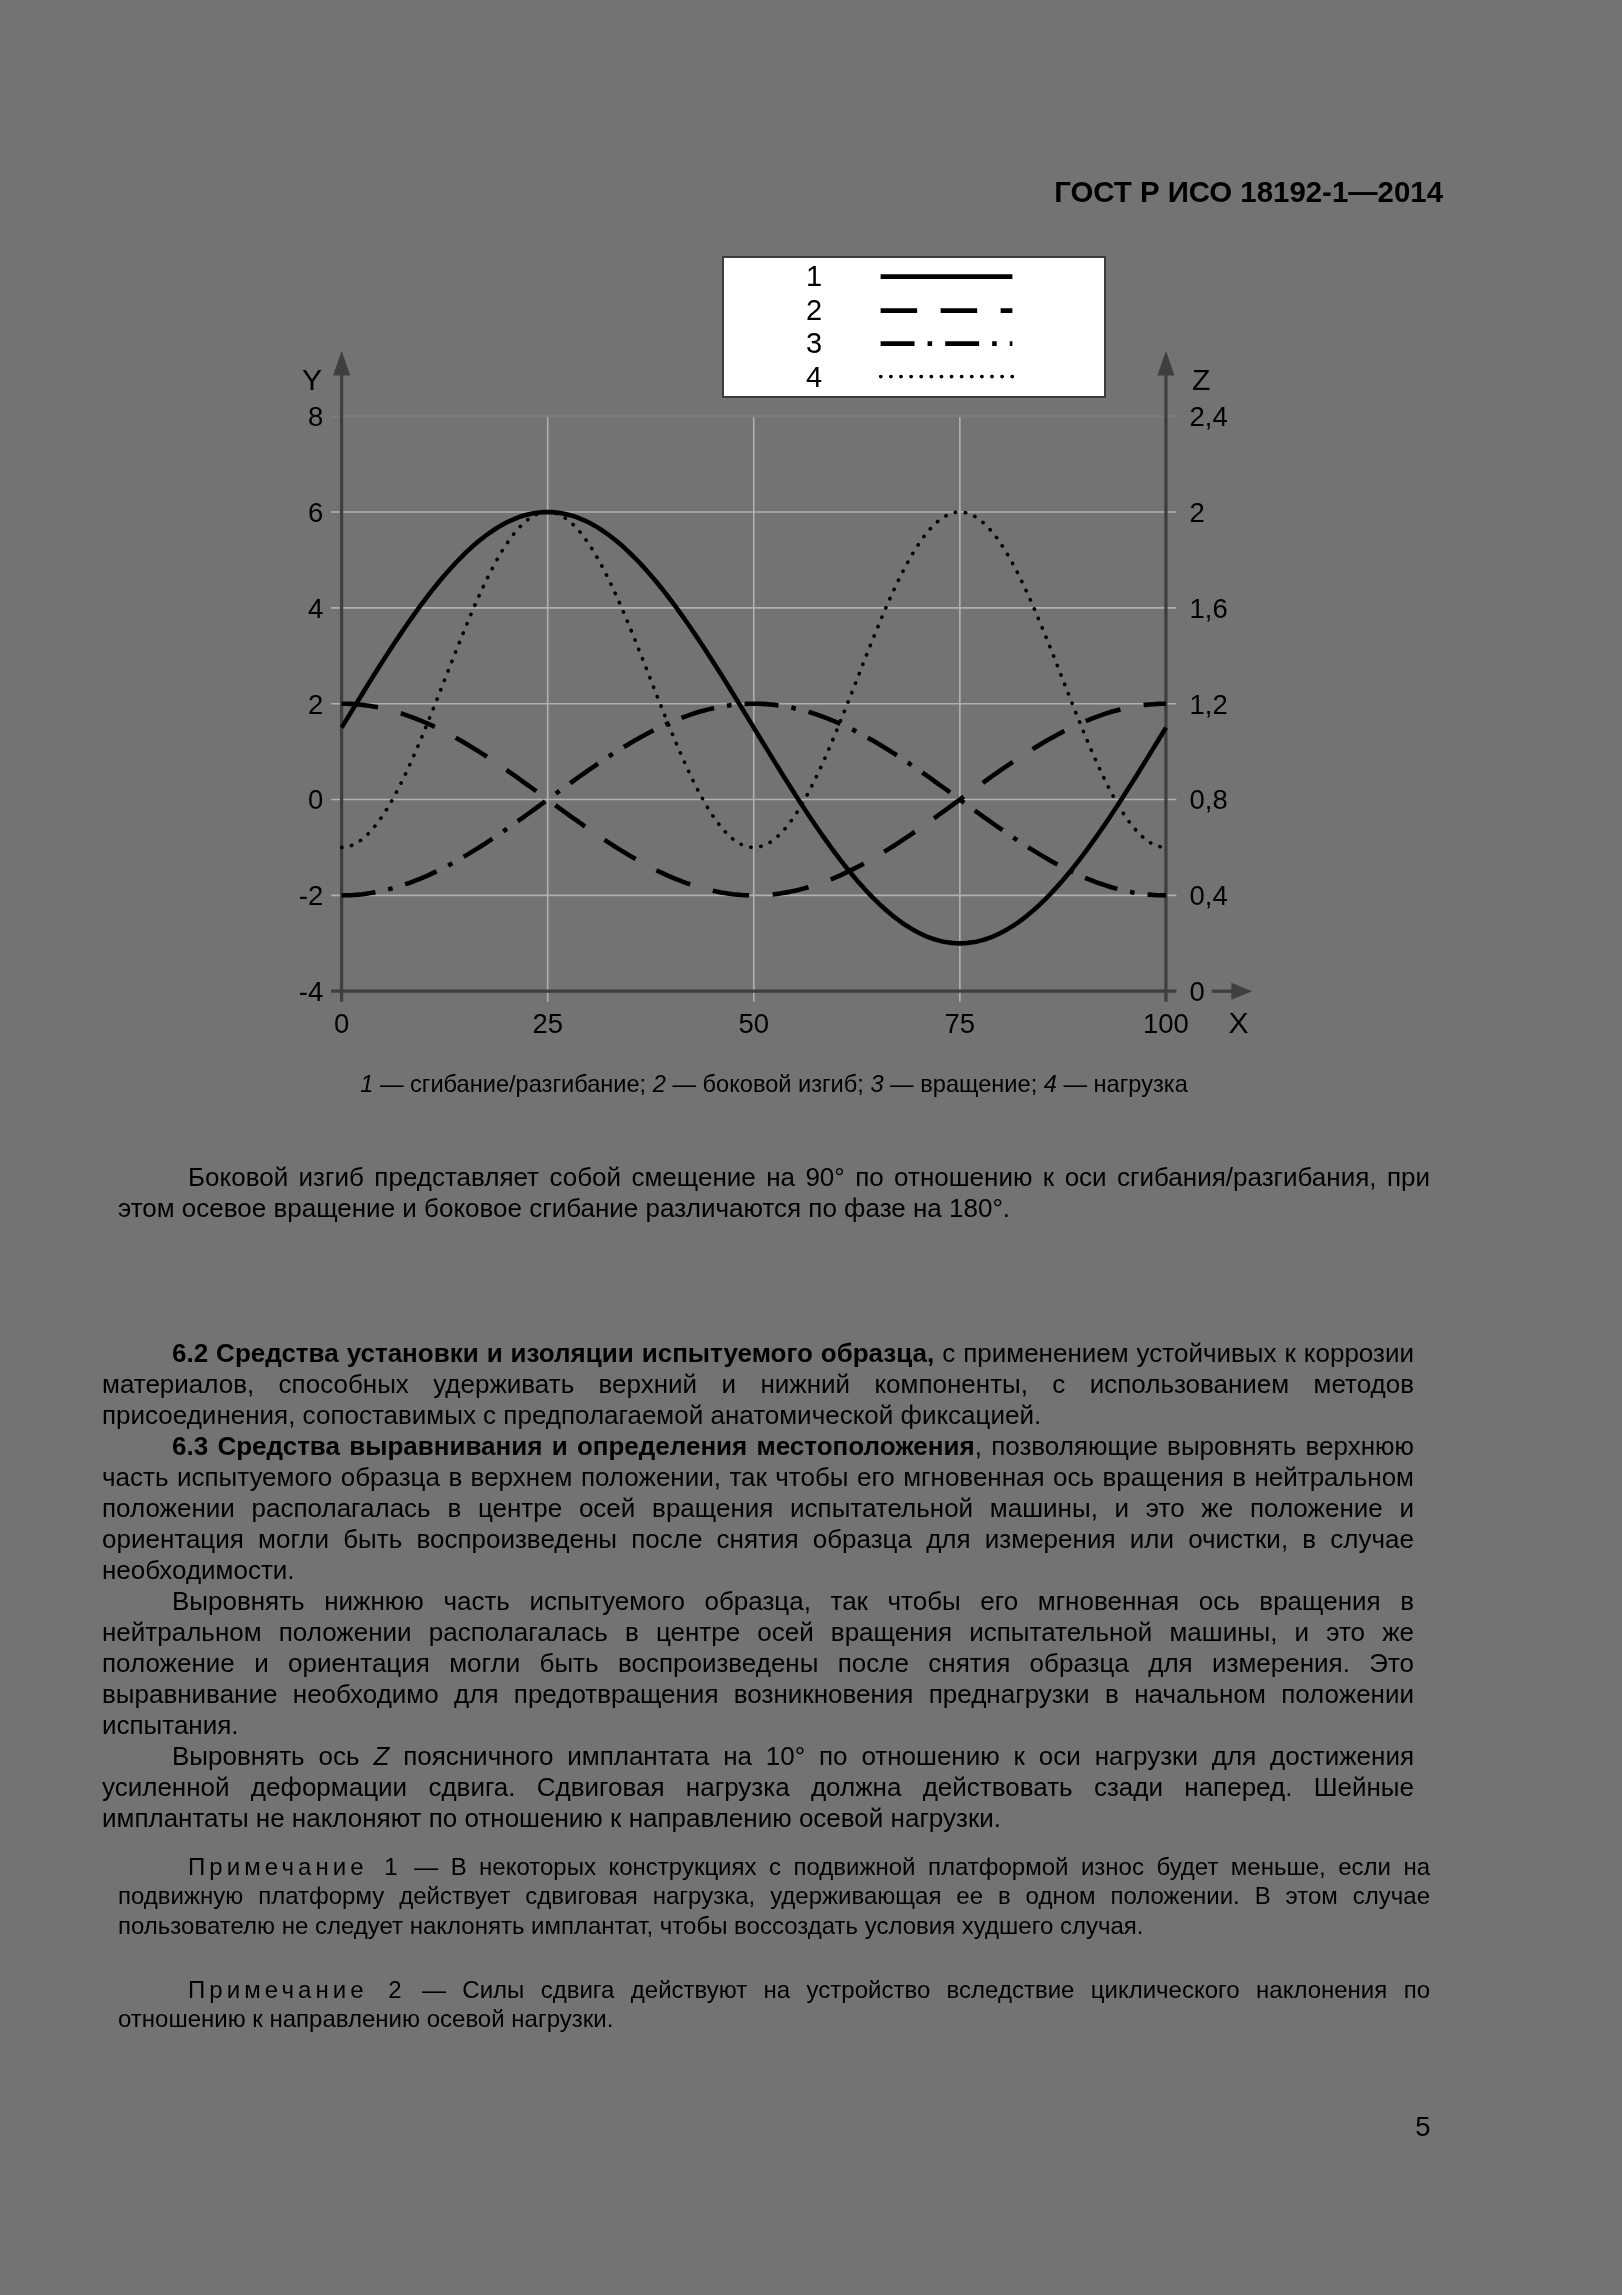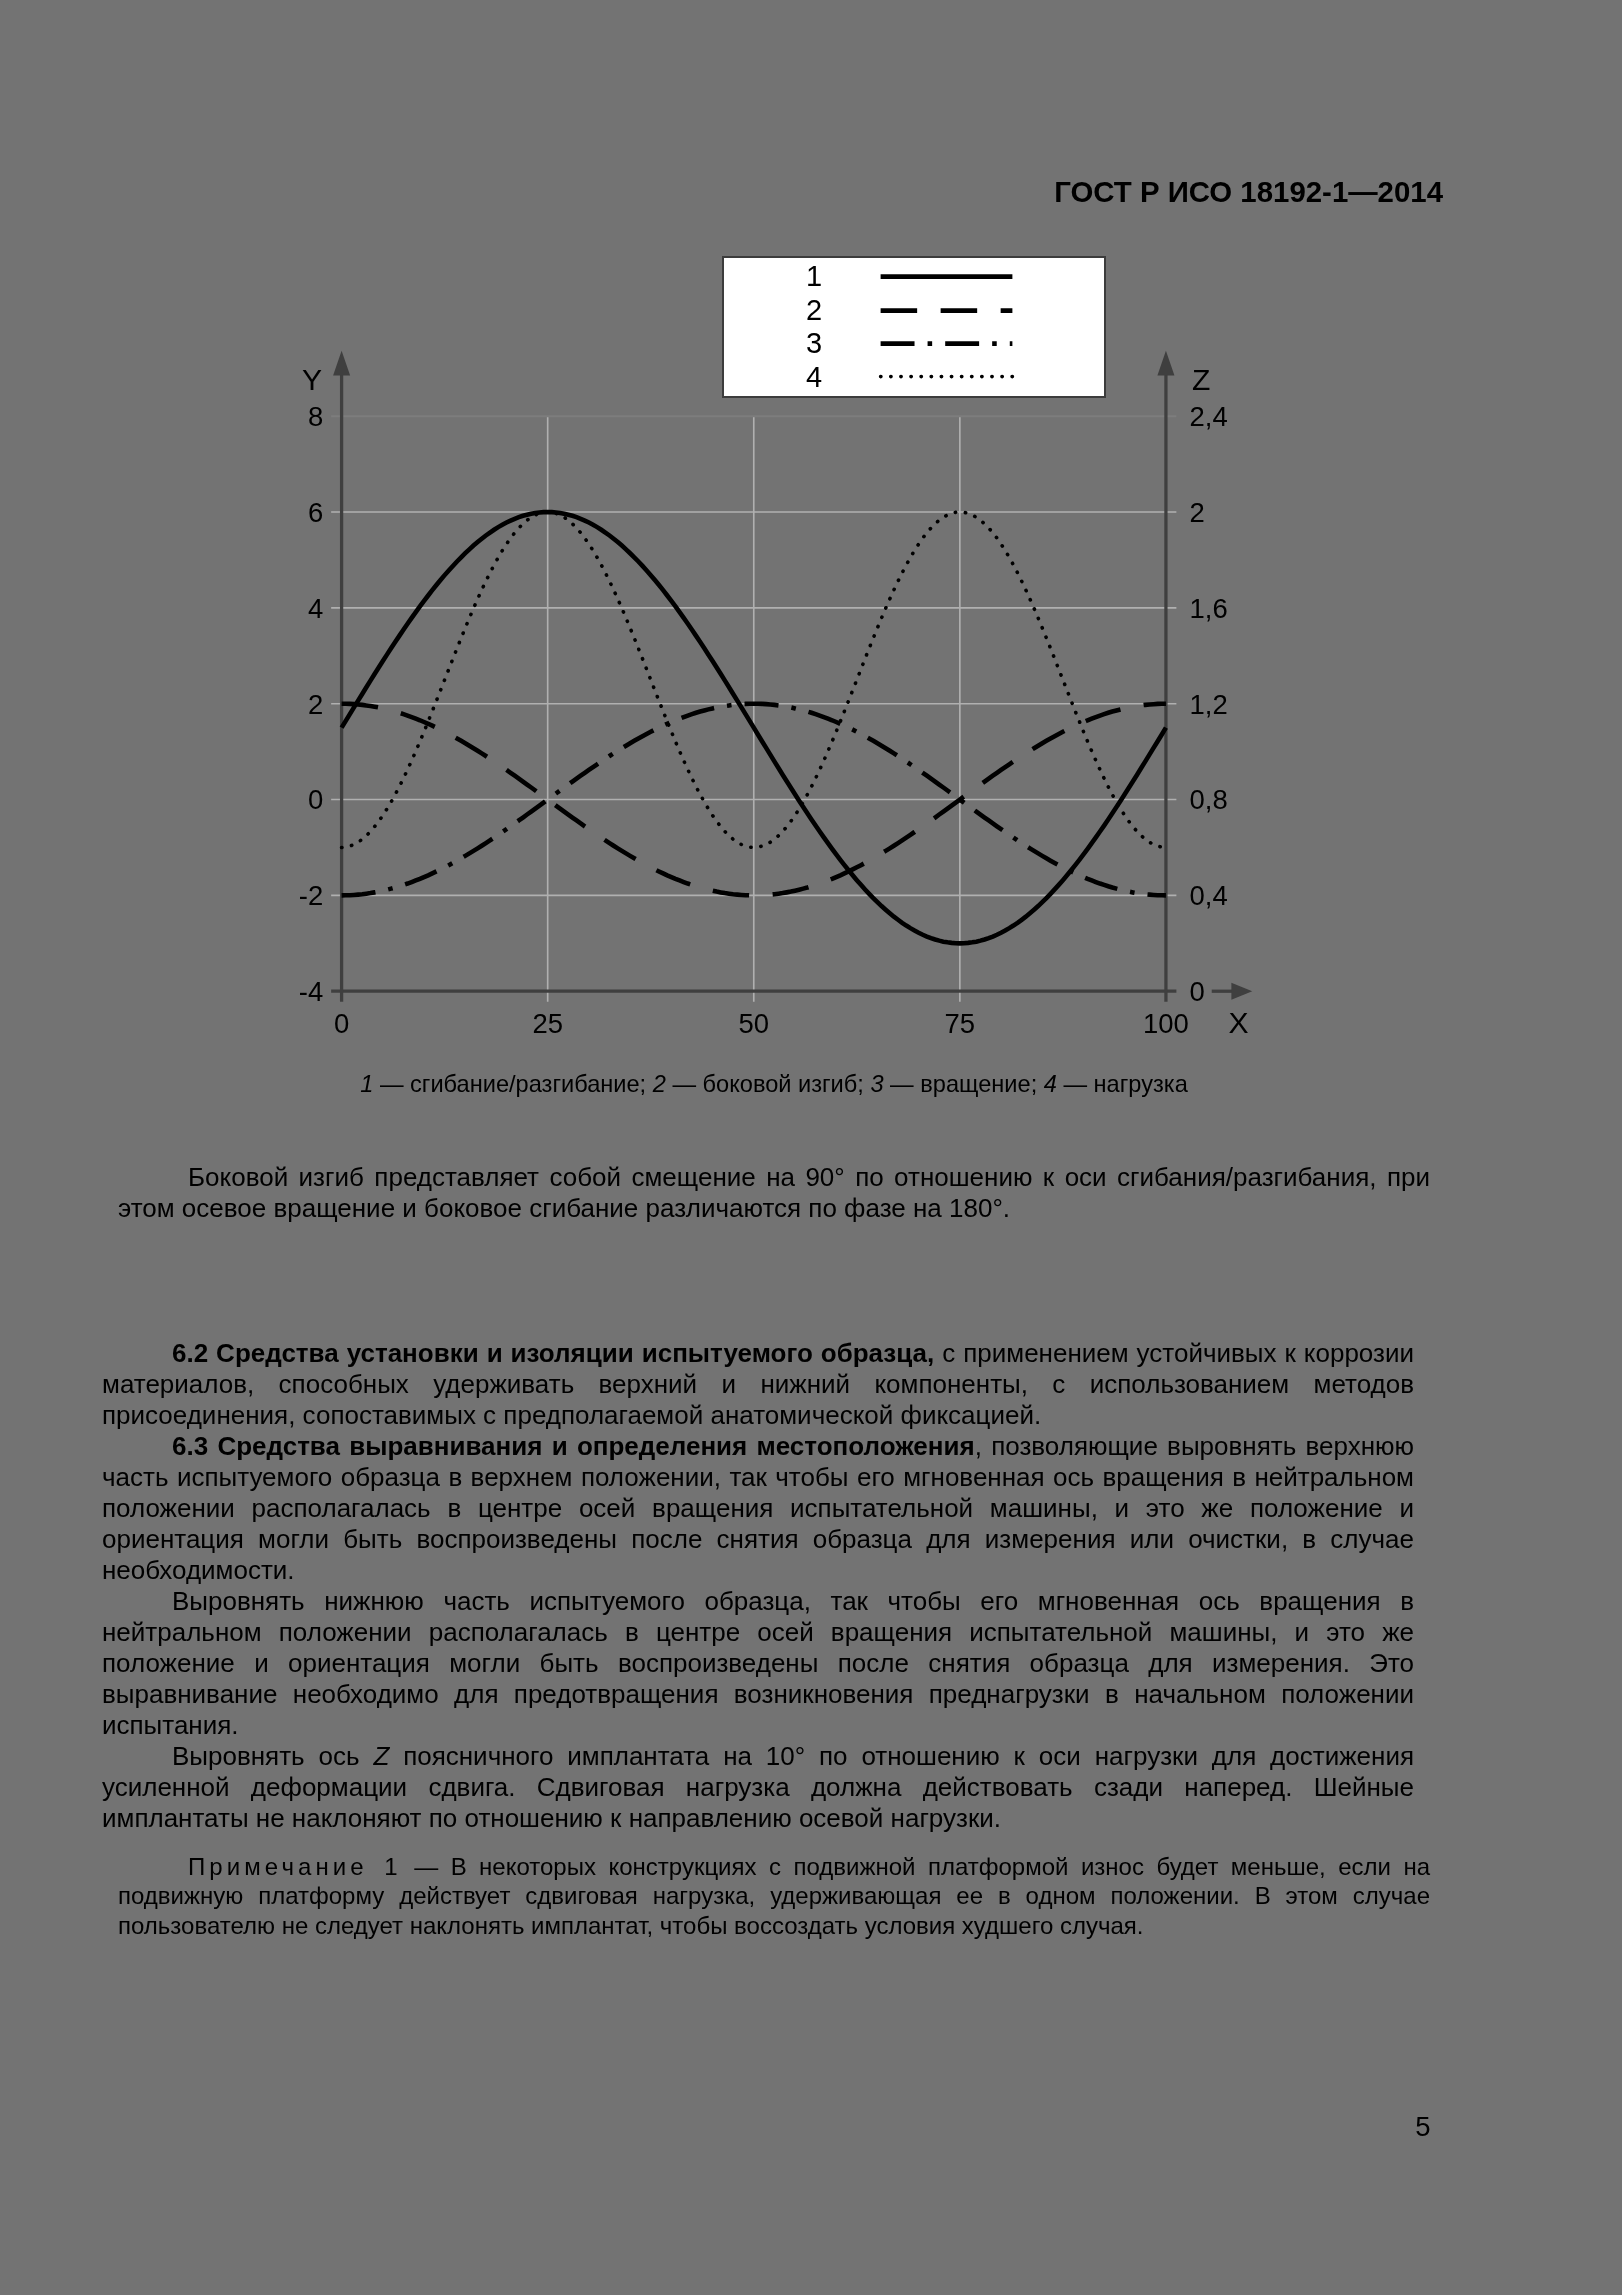--- a/index.html
+++ b/index.html
@@ -118,17 +118,20 @@
     <p><span class="b">6.2 Средства установки и изоляции испытуемого образца,</span><span> с применением устойчивых к коррозии материалов, способных удерживать верхний и нижний компоненты, с использованием методов присоединения, сопоставимых с предполагаемой анатомической фиксацией.</span></p>
     <p><span class="b">6.3 Средства выравнивания и определения местоположения</span><span>, позволяющие выровнять верхнюю часть испытуемого образца в верхнем положении, так чтобы его мгновенная ось вращения в нейтральном положении располагалась в центре осей вращения испытательной машины, и это же положение и ориентация могли быть воспроизведены после снятия образца для измерения или очистки, в случае необходимости.</span></p>
     <p><span>Выровнять нижнюю часть испытуемого образца, так чтобы его мгновенная ось вращения в нейтральном положении располагалась в центре осей вращения испытательной машины, и это же положение и ориентация могли быть воспроизведены после снятия образца для измерения. Это выравнивание необходимо для предотвращения возникновения преднагрузки в начальном положении испытания.</span></p>
     <p><span>Выровнять ось </span><span class="i">Z</span><span> поясничного имплантата на 10° по отношению к оси нагрузки для достижения усиленной деформации сдвига. Сдвиговая нагрузка должна действовать сзади наперед. Шейные имплантаты не наклоняют по отношению к направлению осевой нагрузки.</span></p>
   </div>
 
   <div class="abs notetext" style="left:118px;top:1852px;width:1312px;">
     <p><span class="ls">Примечание 1</span><span> — В некоторых конструкциях с подвижной платформой износ будет меньше, если на подвижную платформу действует сдвиговая нагрузка, удерживающая ее в одном положении. В этом случае пользователю не следует наклонять имплантат, чтобы воссоздать условия худшего случая.</span></p>
   </div>
 
+  <div class="abs notetext" style="left:118px;top:1975px;width:1312px;">
+    <p><span class="ls">Примечание 2</span><span> — Силы сдвига действуют на устройство вследствие циклического наклонения по отношению к направлению осевой нагрузки.</span></p>
+  </div>
 
   <div class="abs pagenum" style="left:1400px;top:2111px;width:46px;text-align:center;">5</div>
 
 </div>
 
 
 </body></html>

